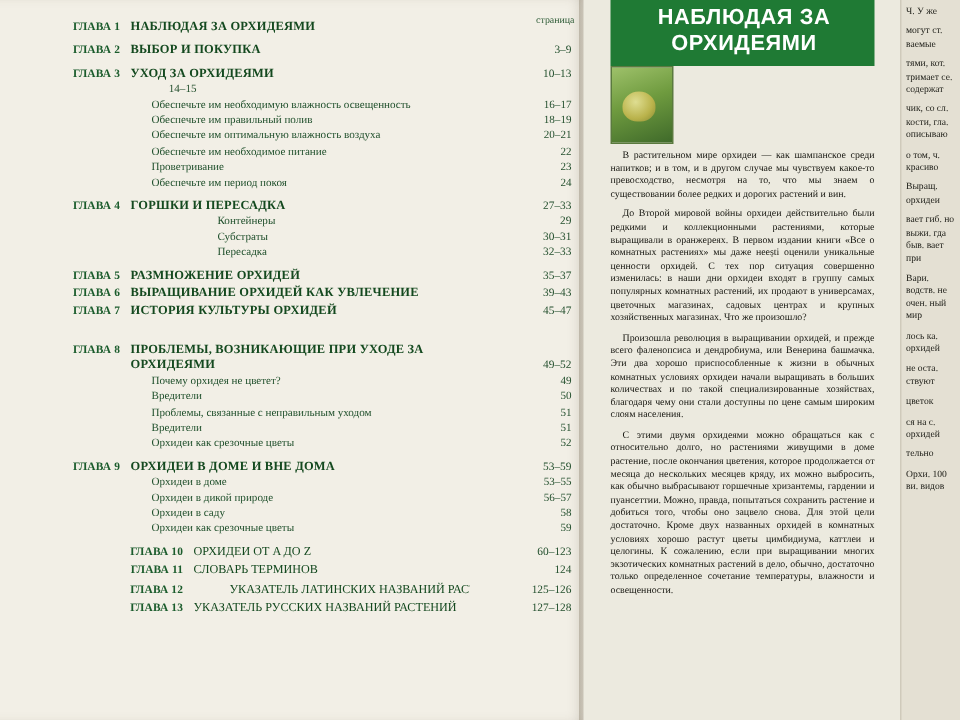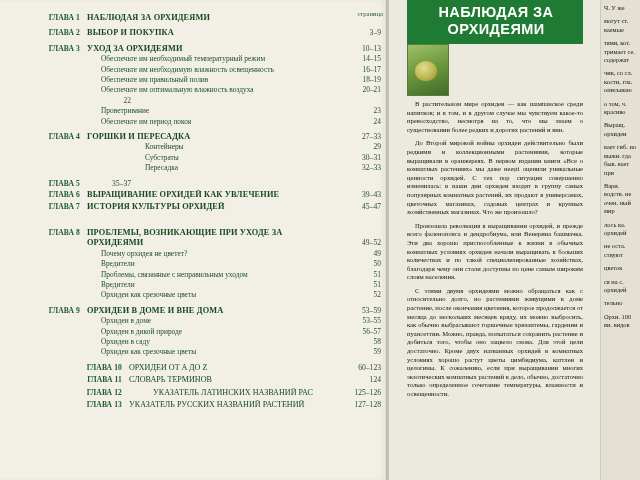--- a/index.html
+++ b/index.html
@@ -230,40 +230,40 @@
       </div>
 
       <div class="toc-row lvl-ch">
         <span class="ch">ГЛАВА 3</span>
         <span class="ti">УХОД ЗА ОРХИДЕЯМИ</span>
         <span class="pg">10–13</span>
       </div>
 
       <div class="toc-row lvl-sub">
         <span class="ch"></span>
-        <span class="ti">Обеспечьте им необходимый температурный режим</span>
         <span class="pg">14–15</span>
       </div>
       <div class="toc-row lvl-sub">
         <span class="ch"></span>
         <span class="ti">Обеспечьте им необходимую влажность освещенность</span>
         <span class="pg">16–17</span>
       </div>
       <div class="toc-row lvl-sub">
         <span class="ch"></span>
         <span class="ti">Обеспечьте им правильный полив</span>
         <span class="pg">18–19</span>
       </div>
       <div class="toc-row lvl-sub">
         <span class="ch"></span>
         <span class="ti">Обеспечьте им оптимальную влажность воздуха</span>
         <span class="pg">20–21</span>
       </div>
       <div class="toc-row lvl-sub">
         <span class="ch"></span>
+        <span class="ti">Обеспечьте им необходимое питание</span>
         <span class="pg">22</span>
       </div>
       <div class="toc-row lvl-sub">
         <span class="ch"></span>
         <span class="ti">Проветривание</span>
         <span class="pg">23</span>
       </div>
       <div class="toc-row lvl-sub">
         <span class="ch"></span>
         <span class="ti">Обеспечьте им период покоя</span>
@@ -286,20 +286,21 @@
         <span class="pg">30–31</span>
       </div>
       <div class="toc-row lvl-sub2">
         <span class="ch"></span>
         <span class="ti">Пересадка</span>
         <span class="pg">32–33</span>
       </div>
 
       <div class="toc-row lvl-ch">
         <span class="ch">ГЛАВА 5</span>
+        <span class="ti">РАЗМНОЖЕНИЕ ОРХИДЕЙ</span>
         <span class="pg">35–37</span>
       </div>
 
       <div class="toc-row lvl-ch tight">
         <span class="ch">ГЛАВА 6</span>
         <span class="ti">ВЫРАЩИВАНИЕ ОРХИДЕЙ КАК УВЛЕЧЕНИЕ</span>
         <span class="pg">39–43</span>
       </div>
 
       <div class="toc-row lvl-ch tight">

